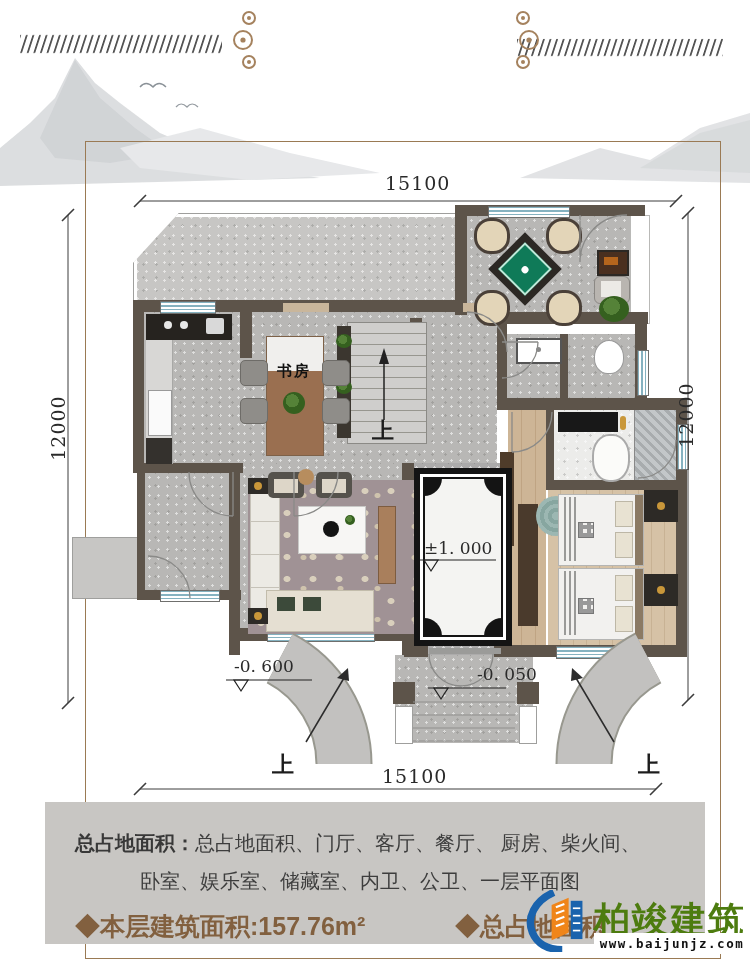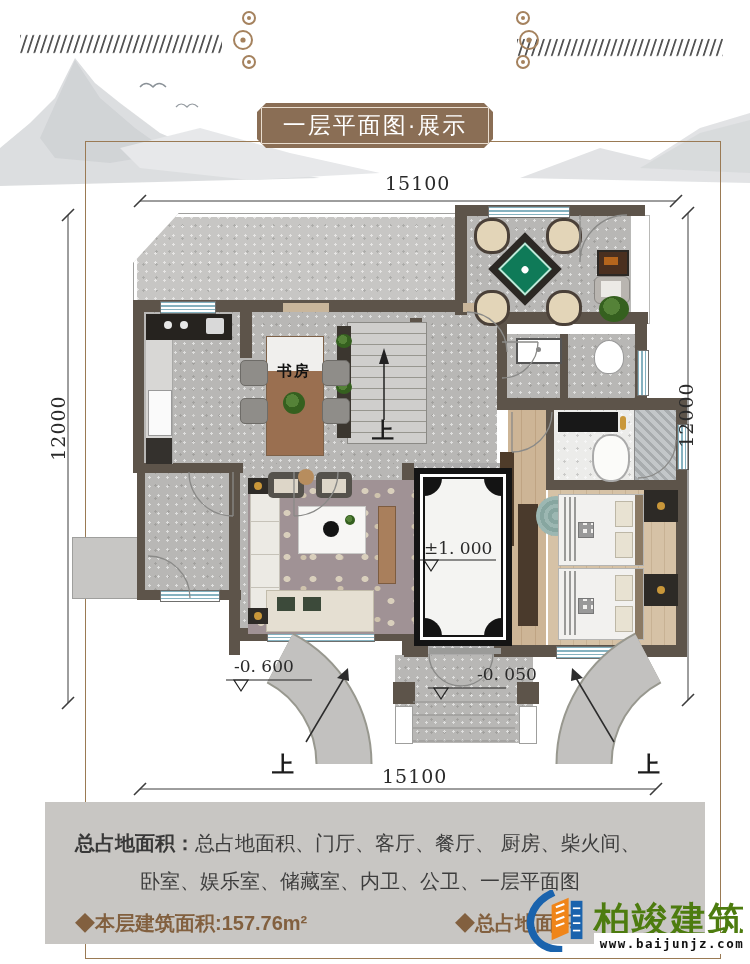--- a/index.html
+++ b/index.html
@@ -35,21 +35,21 @@
   .banner-inner{width:calc(100% - 10px);height:calc(100% - 10px);border:1px solid #e9ddcf;
           display:flex;align-items:center;justify-content:center;}
   .banner-inner span{color:#fff;font-size:23px;letter-spacing:2px;font-weight:500;}
   .frame{position:absolute;left:85px;top:141px;width:634px;height:816px;border:1px solid #9a7a54;}
   .infobox{position:absolute;left:45px;top:802px;width:660px;height:142px;background:#c8c6c3;
            color:#3d3d3d;font-size:20px;}
   .infobox .l1{position:absolute;left:30px;top:28px;white-space:nowrap;}
   .infobox .l2{position:absolute;left:95px;top:66px;white-space:nowrap;}
   .infobox b{color:#383838;}
   .areas{position:absolute;left:30px;top:108px;width:620px;white-space:nowrap;
-         color:#82603f;font-weight:bold;font-size:20px;}
+         color:#82603f;font-weight:bold;font-size:25px;}
   .areas .a2{position:absolute;left:380px;top:0;}
   .logo-name{position:absolute;left:594px;top:896px;font-size:36px;font-weight:900;color:#4d7c0f;
              letter-spacing:2px;white-space:nowrap;}
   .logo-band{position:absolute;left:594px;top:933px;width:156px;height:21px;background:#fff;
              display:flex;align-items:center;justify-content:center;}
   .logo-band span{font-size:12.5px;font-weight:bold;color:#111;letter-spacing:1.5px;
              font-family:"DejaVu Sans Mono","Liberation Mono",monospace;}
   .mjchair{position:absolute;width:30px;height:30px;border-radius:46%;background:#e3d5b8;border:3px solid #4a4038;}
   .gchair{position:absolute;width:26px;height:24px;background:#8f8d89;border:1px solid #6e6c68;border-radius:5px;}
   .erug-c{position:absolute;width:18px;height:18px;background:#141414;}
@@ -115,25 +115,20 @@
       <circle cx="15" cy="11" r="6"></circle>
         <circle cx="21" cy="33" r="9"></circle>
         <circle cx="15" cy="55" r="6"></circle>
     </g>
     <circle cx="15" cy="11" r="2" fill="#a5825e"></circle>
       <circle cx="21" cy="33" r="2.6" fill="#a5825e"></circle>
       <circle cx="15" cy="55" r="2" fill="#a5825e"></circle>
   </svg>
 
   <div class="frame"></div>
-  <div class="banner">
-    <div class="banner-inner">
-      <span>一层平面图·展示</span>
-    </div>
-  </div>
 
   <div class="fl lt" style="left:133px;top:213px;width:327px;height:96px;
               clip-path:polygon(0 52%,14% 0,100% 0,100% 100%,0 100%);
               box-shadow:inset 0 0 0 1px #9f9f9d, inset 0 0 0 4px #fff;"></div>
   <div class="fl" style="left:467px;top:216px;width:163px;height:106px;"></div>
   <div class="abs" style="left:630px;top:215px;width:18px;height:107px;background:#fff;border:1px solid #b9b9b7;"></div>
   <div class="fl" style="left:144px;top:312px;width:96px;height:151px;"></div>
   <div class="fl" style="left:240px;top:312px;width:257px;height:151px;"></div>
   <div class="fl" style="left:240px;top:463px;width:164px;height:178px;"></div>
   <div class="fl dk" style="left:412px;top:463px;width:90px;height:195px;"></div>

